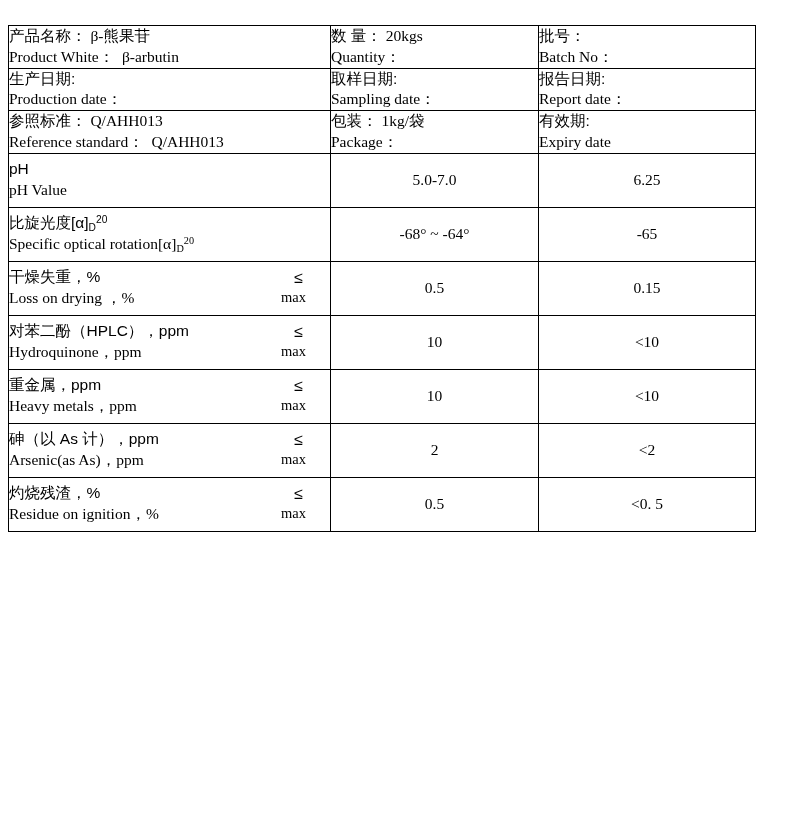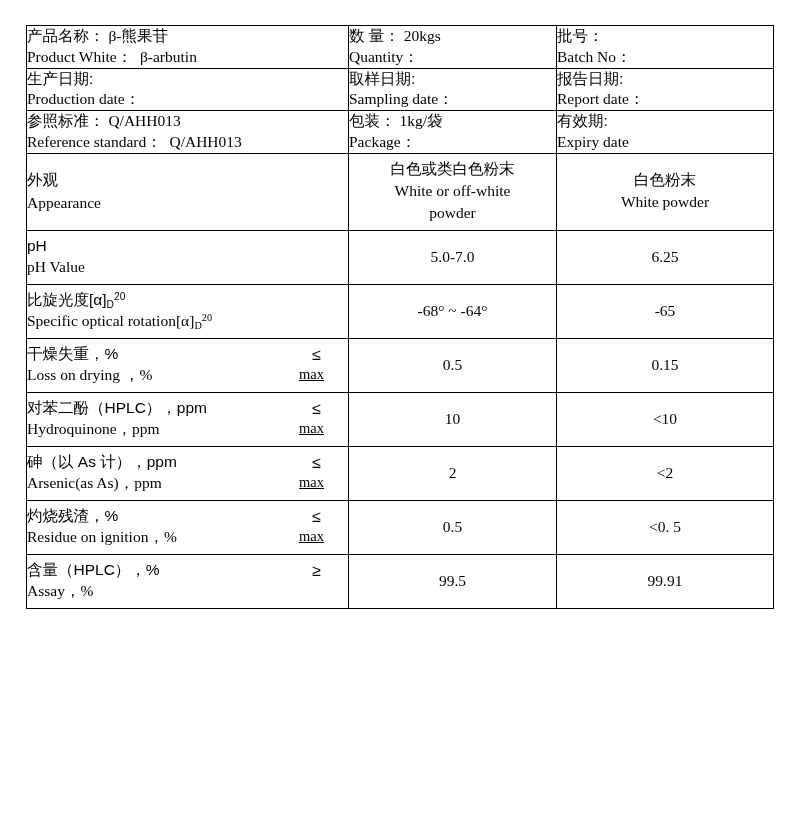--- a/index.html
+++ b/index.html
@@ -13,21 +13,21 @@
     font-family: "Liberation Serif", "DejaVu Serif", serif;
     color: #000000;
     -webkit-font-smoothing: antialiased;
   }
 
   .coa-page {
     position: relative;
     width: 644px;
     height: 830px;
     box-sizing: border-box;
-    padding: 25px 27px 32px 26px;
+    padding: 25px 27px 32px 8px;
   }
 
   table.coa-table {
     width: 747px;
     border-collapse: collapse;
     table-layout: fixed;
   }
 
   table.coa-table td {
     border: 1.6px solid #000000;
@@ -86,21 +86,20 @@
     white-space: nowrap;
   }
   .item-op {
     font-family: "Liberation Sans", "DejaVu Sans", sans-serif;
     font-size: 16px;
     padding-right: 27px;
   }
   .item-max {
     font-size: 14.5px;
     padding-right: 24px;
-    text-decoration: underline;
   }
 
   
   .val-cell {
     text-align: center;
     padding: 6px 4px 7px;
   }
   .val-line { display: block; }
   .val-line + .val-line { margin-top: 1px; }
 
@@ -171,35 +170,20 @@
           <td class="info-cell">
             <div class="info-line"><span class="cn info-key">包装：</span>&nbsp;<span class="en info-val">1kg/袋</span></div>
             <div class="info-line"><span class="en info-key">Package：</span>&nbsp;&nbsp;<span class="en info-val"></span></div>
           </td>
           <td class="info-cell">
             <div class="info-line"><span class="cn info-key">有效期:</span>&nbsp;<span class="en info-val"></span></div>
             <div class="info-line"><span class="en info-key">Expiry date</span>&nbsp;&nbsp;<span class="en info-val"></span></div>
           </td>
         </tr>
 
-    <tr class="row-appearance">
-          <td class="appearance-item">
-            <span class="cn">外观</span>
-            <span class="en">Appearance</span>
-          </td>
-          <td class="val-cell">
-            <span class="val-line cn">白色或类白色粉末</span>
-            <span class="val-line en">White or off-white</span>
-            <span class="val-line en">powder</span>
-          </td>
-          <td class="val-cell">
-            <span class="val-line cn">白色粉末</span>
-            <span class="val-line en">White powder</span>
-          </td>
-        </tr>
         <tr class="row-spec">
           <td class="item-cell">
             <div class="item-row-line">
               <span class="cn">pH</span>
               <span class="item-op"></span>
             </div>
             <div class="item-row-line">
               <span class="en">pH Value</span>
               <span class="item-max"></span>
             </div>
@@ -261,20 +245,38 @@
           <td class="val-cell">
             <span class="val-line en">10</span>
           </td>
           <td class="val-cell">
             <span class="val-line en">&lt;10</span>
           </td>
         </tr>
         <tr class="row-spec">
           <td class="item-cell">
             <div class="item-row-line">
+              <span class="cn">重金属，ppm</span>
+              <span class="item-op">≤</span>
+            </div>
+            <div class="item-row-line">
+              <span class="en">Heavy metals，ppm</span>
+              <span class="item-max">max</span>
+            </div>
+          </td>
+          <td class="val-cell">
+            <span class="val-line en">10</span>
+          </td>
+          <td class="val-cell">
+            <span class="val-line en">&lt;10</span>
+          </td>
+        </tr>
+        <tr class="row-spec">
+          <td class="item-cell">
+            <div class="item-row-line">
               <span class="cn">砷（以 As 计），ppm</span>
               <span class="item-op">≤</span>
             </div>
             <div class="item-row-line">
               <span class="en">Arsenic(as As)，ppm</span>
               <span class="item-max">max</span>
             </div>
           </td>
           <td class="val-cell">
             <span class="val-line en">2</span>
@@ -292,35 +294,17 @@
             <div class="item-row-line">
               <span class="en">Residue on ignition，%</span>
               <span class="item-max">max</span>
             </div>
           </td>
           <td class="val-cell">
             <span class="val-line en">0.5</span>
           </td>
           <td class="val-cell">
             <span class="val-line en">&lt;0. 5</span>
-          </td>
-        </tr>
-        <tr class="row-spec">
-          <td class="item-cell">
-            <div class="item-row-line">
-              <span class="cn">含量（HPLC），%</span>
-              <span class="item-op">≥</span>
-            </div>
-            <div class="item-row-line">
-              <span class="en">Assay，%</span>
-              <span class="item-max"></span>
-            </div>
-          </td>
-          <td class="val-cell">
-            <span class="val-line en">99.5</span>
-          </td>
-          <td class="val-cell">
-            <span class="val-line en">99.91</span>
           </td>
         </tr>
       </tbody>
   </table>
 </div>
 
 </body></html>

